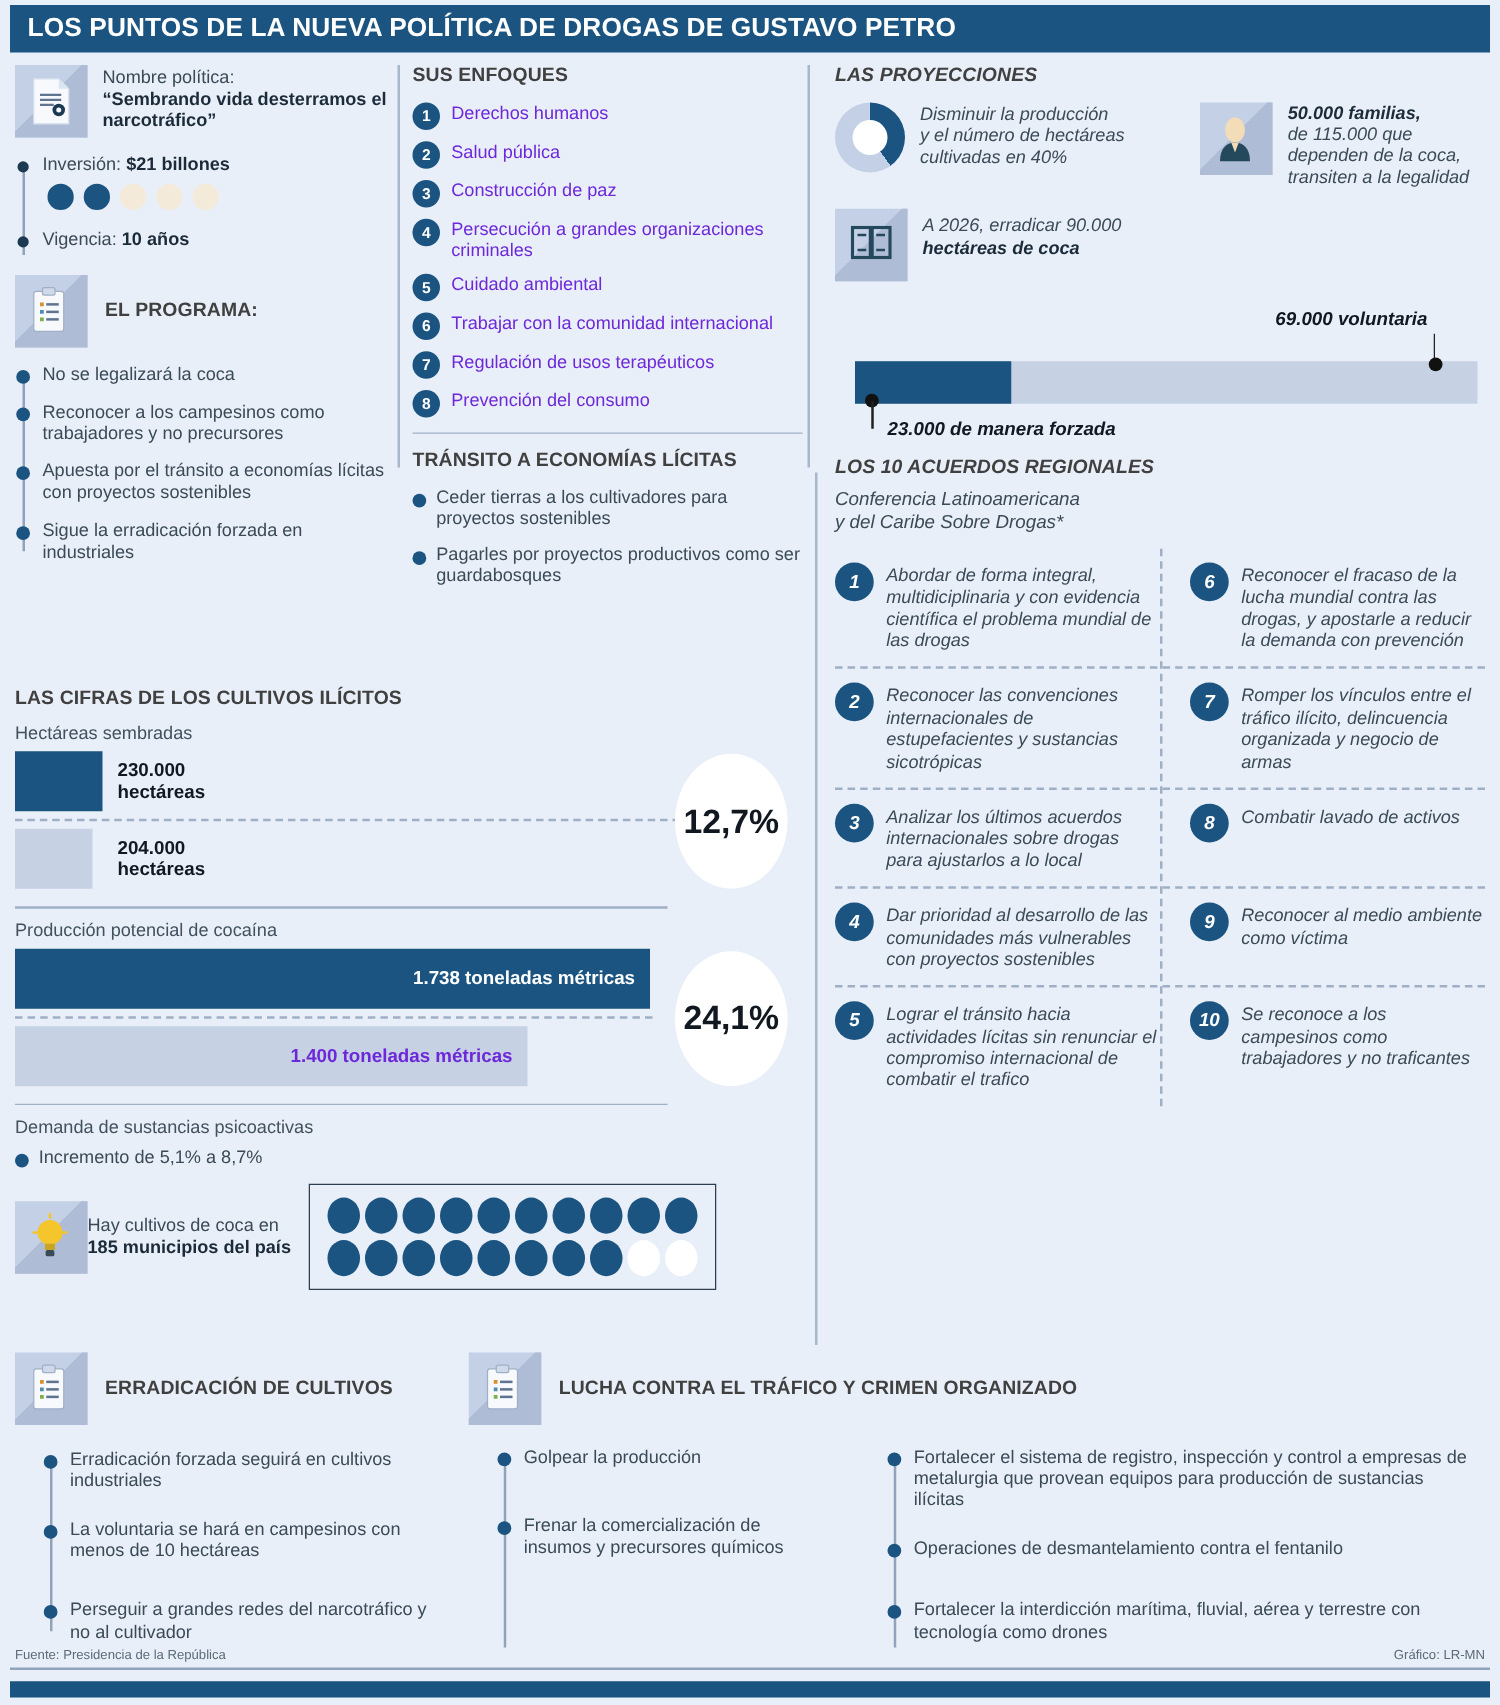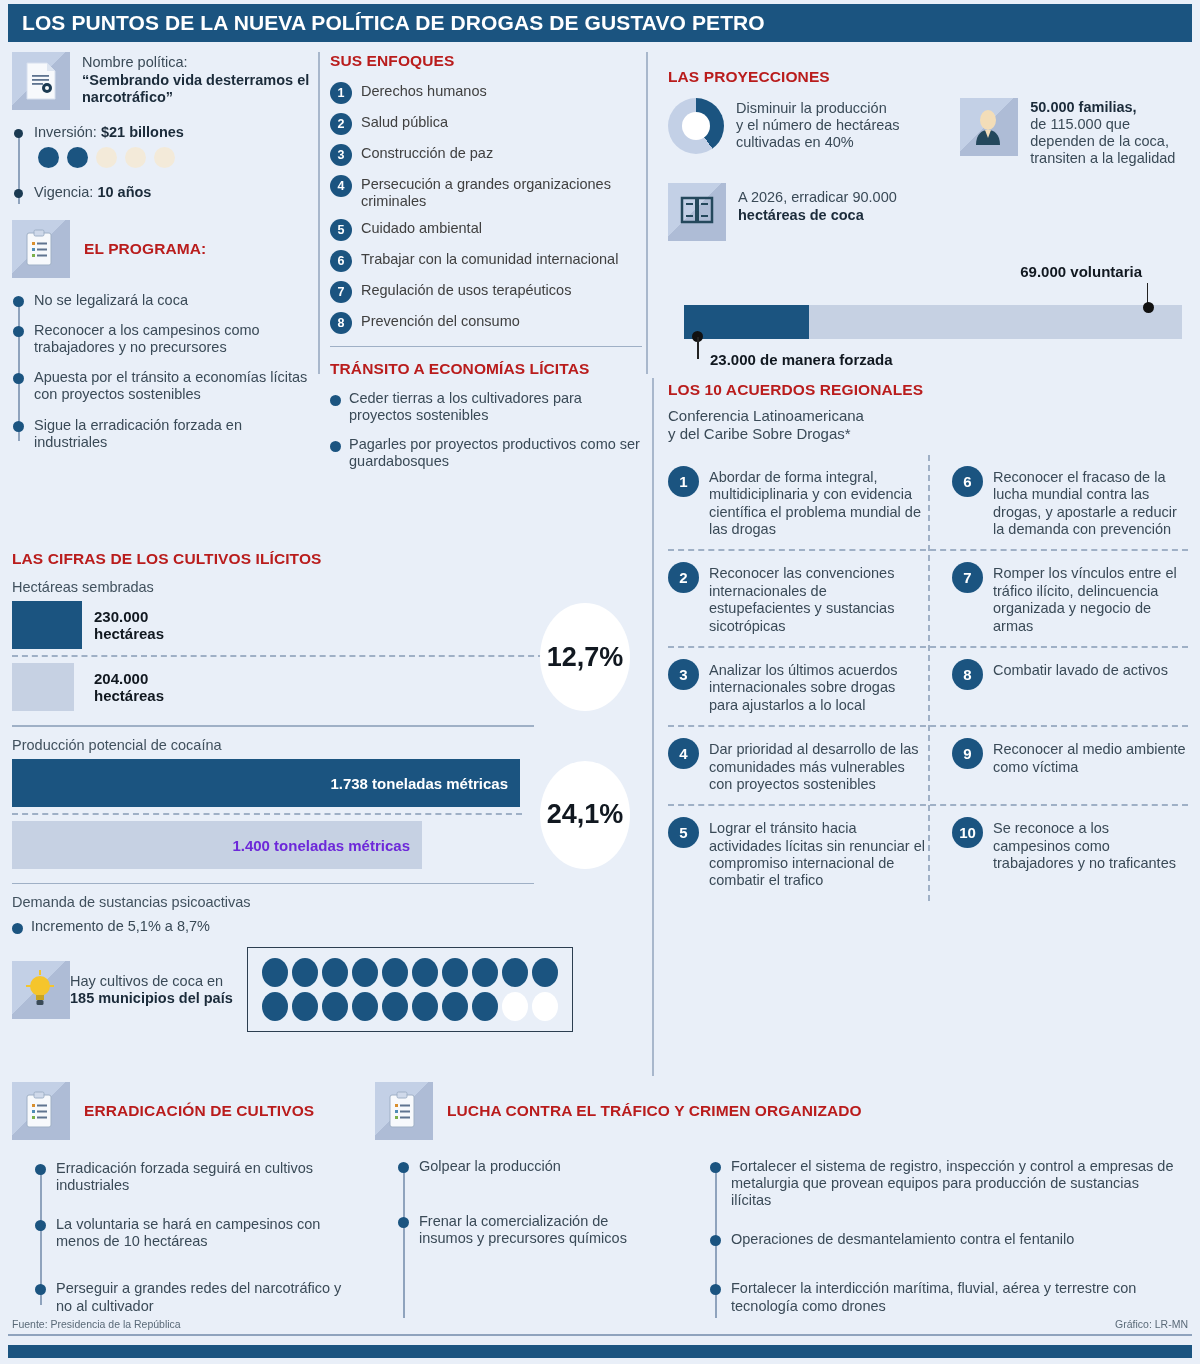--- a/index.html
+++ b/index.html
@@ -16,21 +16,21 @@
   .header-bar {
     position: absolute; left: 8px; top: 4px; width: 1184px; height: 38px;
     background: #1b5480;
     display: flex; align-items: center; padding-left: 14px;
   }
   .header-bar .title {
     color: #ffffff; font-size: 21px; font-weight: bold; letter-spacing: .1px;
   }
 
   
-  .sec-title { font-size: 15.5px; font-weight: bold; color: #b91c1c; letter-spacing: .1px; }
+  .sec-title { font-size: 15.5px; font-weight: bold; color: #404040; letter-spacing: .1px; }
   .sub-label { font-size: 14.5px; color: #41515e; }
   .body-txt { font-size: 14.5px; color: #3a4a57; line-height: 1.18; }
   b, strong { color: #1b2b3a; }
 
   
   .icon-tile { position: relative; width: 58px; height: 58px; background: #c3d0e6; flex: 0 0 58px; }
   .icon-tile .shadow {
     position: absolute; left: 0; top: 0; width: 100%; height: 100%;
     background: linear-gradient(135deg, rgba(255,255,255,0) 46%, #aebcd6 46%, #aebcd6 100%);
   }
@@ -80,21 +80,21 @@
   .money-dots { display: flex; gap: 8px; margin: 7px 0 16px 4px; }
   .money-dots i { width: 21px; height: 21px; border-radius: 50%; display: block; }
   .money-dots i.on { background: #1b5480; }
   .money-dots i.off { background: #f3ead9; }
 
   .program-head { display: flex; gap: 14px; align-items: center; margin-top: 20px; }
 
   
   .mid-col { position: absolute; left: 330px; top: 52px; width: 312px; }
   .enfoque-row { display: flex; gap: 9px; align-items: flex-start; margin-bottom: 9px; }
-  .enfoque-row .lbl { font-size: 14.5px; color: #404040; line-height: 1.17; padding-top: 1px; }
+  .enfoque-row .lbl { font-size: 14.5px; color: #6d28d9; line-height: 1.17; padding-top: 1px; }
   .divider-h { height: 1px; background: #9fb0c6; margin: 12px 0 13px 0; }
 
   
   .vline { position: absolute; width: 1.5px; background: #a8b7cc; }
 
   
   .charts { position: absolute; left: 12px; top: 550px; width: 634px; }
   .bar { height: 48px; position: relative; }
   .bar .valtxt { position: absolute; top: 50%; transform: translateY(-50%); font-size: 15px; font-weight: bold; }
   .dash-sep { border-top: 2px dashed #9fb0c6; margin: 6px 0; }
@@ -104,21 +104,21 @@
     font-size: 27px; font-weight: bold; color: #111820;
   }
   .thin-rule { height: 1.5px; background: #9fb0c6; margin: 14px 0 10px 0; }
   .muni-box { border: 1.5px solid #2c3e50; padding: 10px 14px; display: flex; align-items: center; }
   .muni-dots { display: grid; grid-template-columns: repeat(10, 26px); gap: 5px 4px; }
   .muni-dots i { width: 26px; height: 29px; border-radius: 50%; display: block; }
   .muni-dots i.on { background: #1b5480; }
   .muni-dots i.off { background: #ffffff; }
 
   
-  .right-col { position: absolute; left: 668px; top: 68px; width: 520px; }
+  .right-col { position: absolute; left: 668px; top: 52px; width: 520px; font-style: italic; }
   .proj-row { display: flex; gap: 12px; align-items: flex-start; }
   .donut {
     flex: 0 0 56px; width: 56px; height: 56px; border-radius: 50%;
     background: conic-gradient(#1b5480 0deg 144deg, #c3d0e6 144deg 360deg);
     position: relative;
   }
   .donut:after {
     content: ""; position: absolute; left: 14px; top: 14px; width: 28px; height: 28px;
     border-radius: 50%; background: #ffffff;
   }

